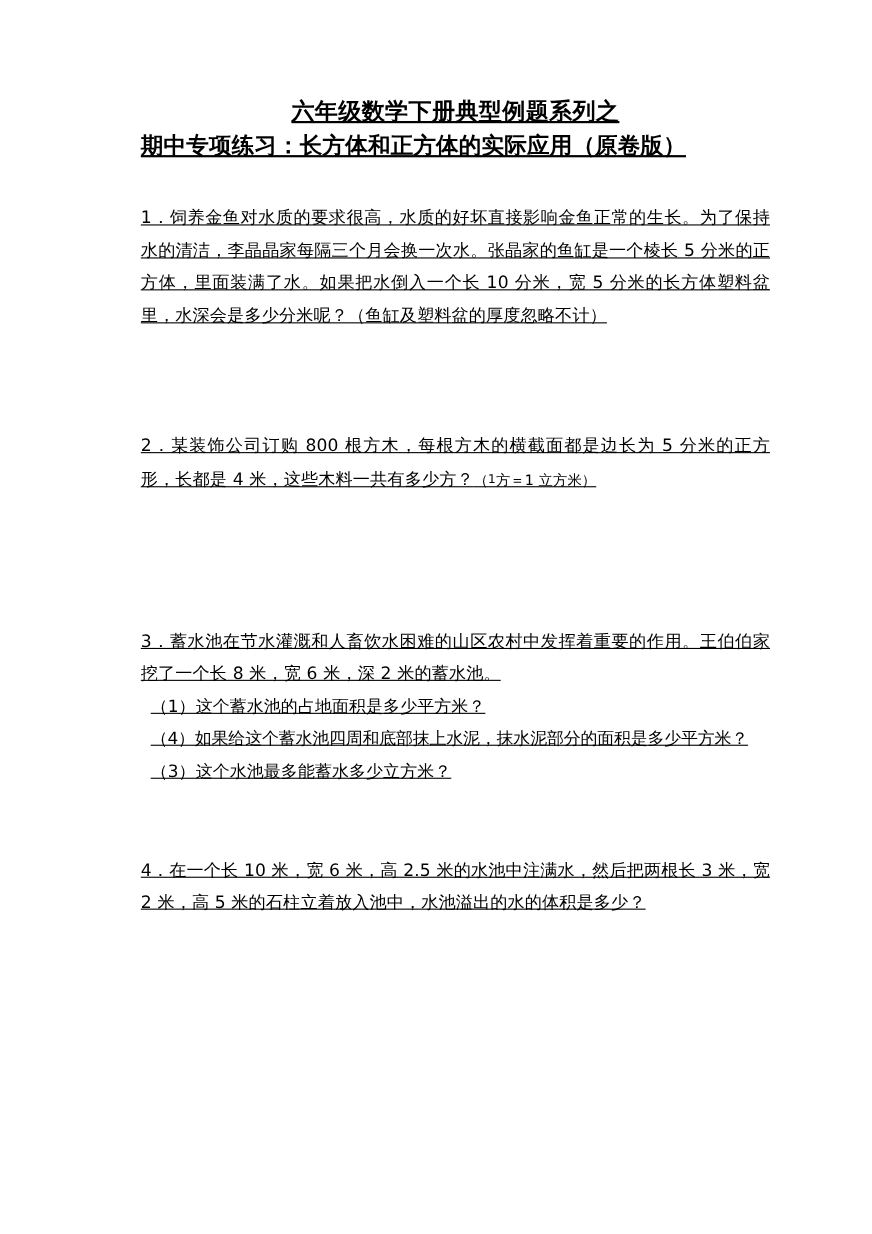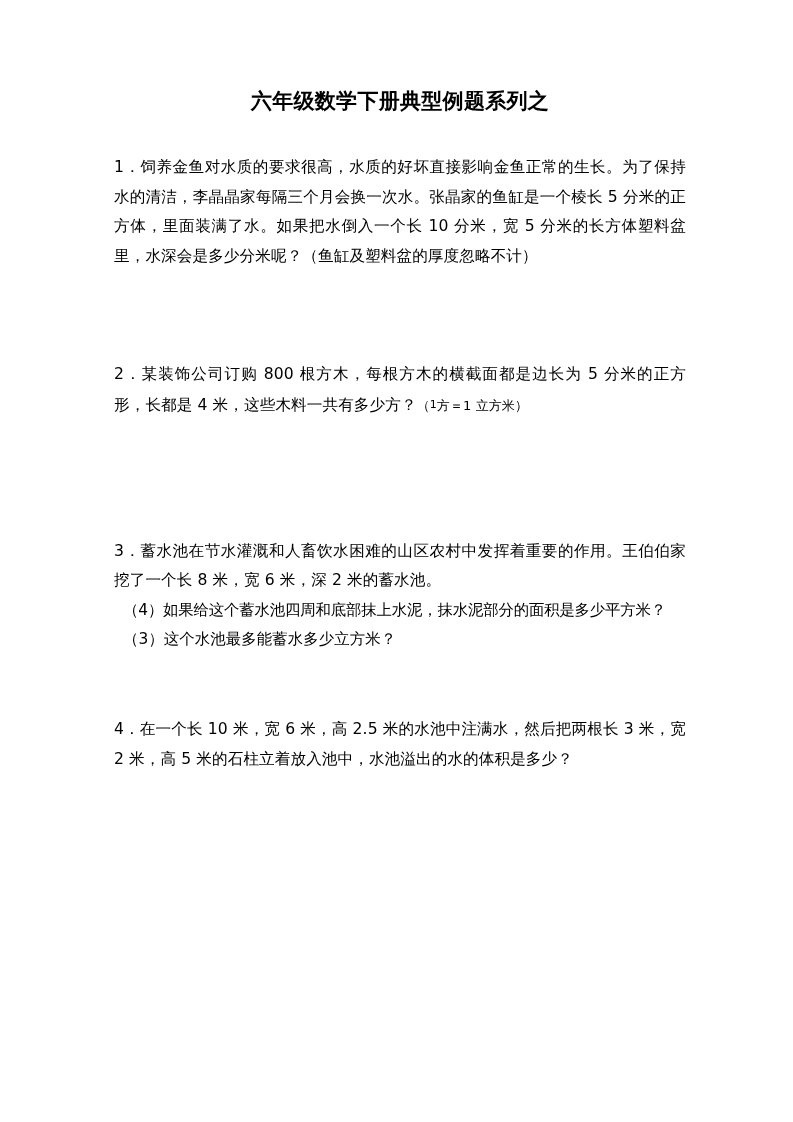--- a/index.html
+++ b/index.html
@@ -14,23 +14,24 @@
   #page {
     position: relative;
     width: 793px;
     height: 1122px;
     background: #ffffff;
     overflow: hidden;
     box-sizing: border-box;
   }
   #content {
     position: absolute;
-    left: 114px;
+    left: 128px;
     top: 0;
     width: 572px;
+    text-decoration: underline;
   }
   .title-block {
     padding-top: 86px;
   }
   .title-line {
     font-size: 21px;
     font-weight: bold;
     line-height: 31px;
     letter-spacing: 0.3px;
     white-space: nowrap;
@@ -73,28 +74,30 @@
   }
 </style>
 </head>
 <body style="background: rgb(255, 255, 255); color: rgb(0, 0, 0);">
 
 <div id="page">
   <div id="content">
 
     <div class="title-block">
       <div class="title-line title-line-1">六年级数学下册典型例题系列之</div>
+      <div class="title-line title-line-2">期中专项练习：长方体和正方体的实际应用（原卷版）</div>
     </div>
 
     <div class="problem p1">1．饲养金鱼对水质的要求很高，水质的好坏直接影响金鱼正常的生长。为了保持水的清洁，李晶晶家每隔三个月会换一次水。张晶家的鱼缸是一个棱长 5 分米的正方体，里面装满了水。如果把水倒入一个长 10 分米，宽 5 分米的长方体塑料盆里，水深会是多少分米呢？（鱼缸及塑料盆的厚度忽略不计）</div>
 
     <div class="problem p2">
       <span>2．某装饰公司订购 800 根方木，每根方木的横截面都是边长为 5 分米的正方形，长都是 4 米，这些木料一共有多少方？</span><span class="small-note">（</span><span class="sup-one">1</span><span class="small-note">方＝1 立方米）</span>
     </div>
 
     <div class="problem p3">3．蓄水池在节水灌溉和人畜饮水困难的山区农村中发挥着重要的作用。王伯伯家挖了一个长 8 米，宽 6 米，深 2 米的蓄水池。</div>
+    <div class="subq">（1）这个蓄水池的占地面积是多少平方米？</div>
     <div class="subq subq-2">（4）如果给这个蓄水池四周和底部抹上水泥，抹水泥部分的面积是多少平方米？</div>
     <div class="subq">（3）这个水池最多能蓄水多少立方米？</div>
 
     <div class="problem p4">4．在一个长 10 米，宽 6 米，高 2.5 米的水池中注满水，然后把两根长 3 米，宽 2 米，高 5 米的石柱立着放入池中，水池溢出的水的体积是多少？</div>
 
   </div>
 </div>
 
 </body></html>

